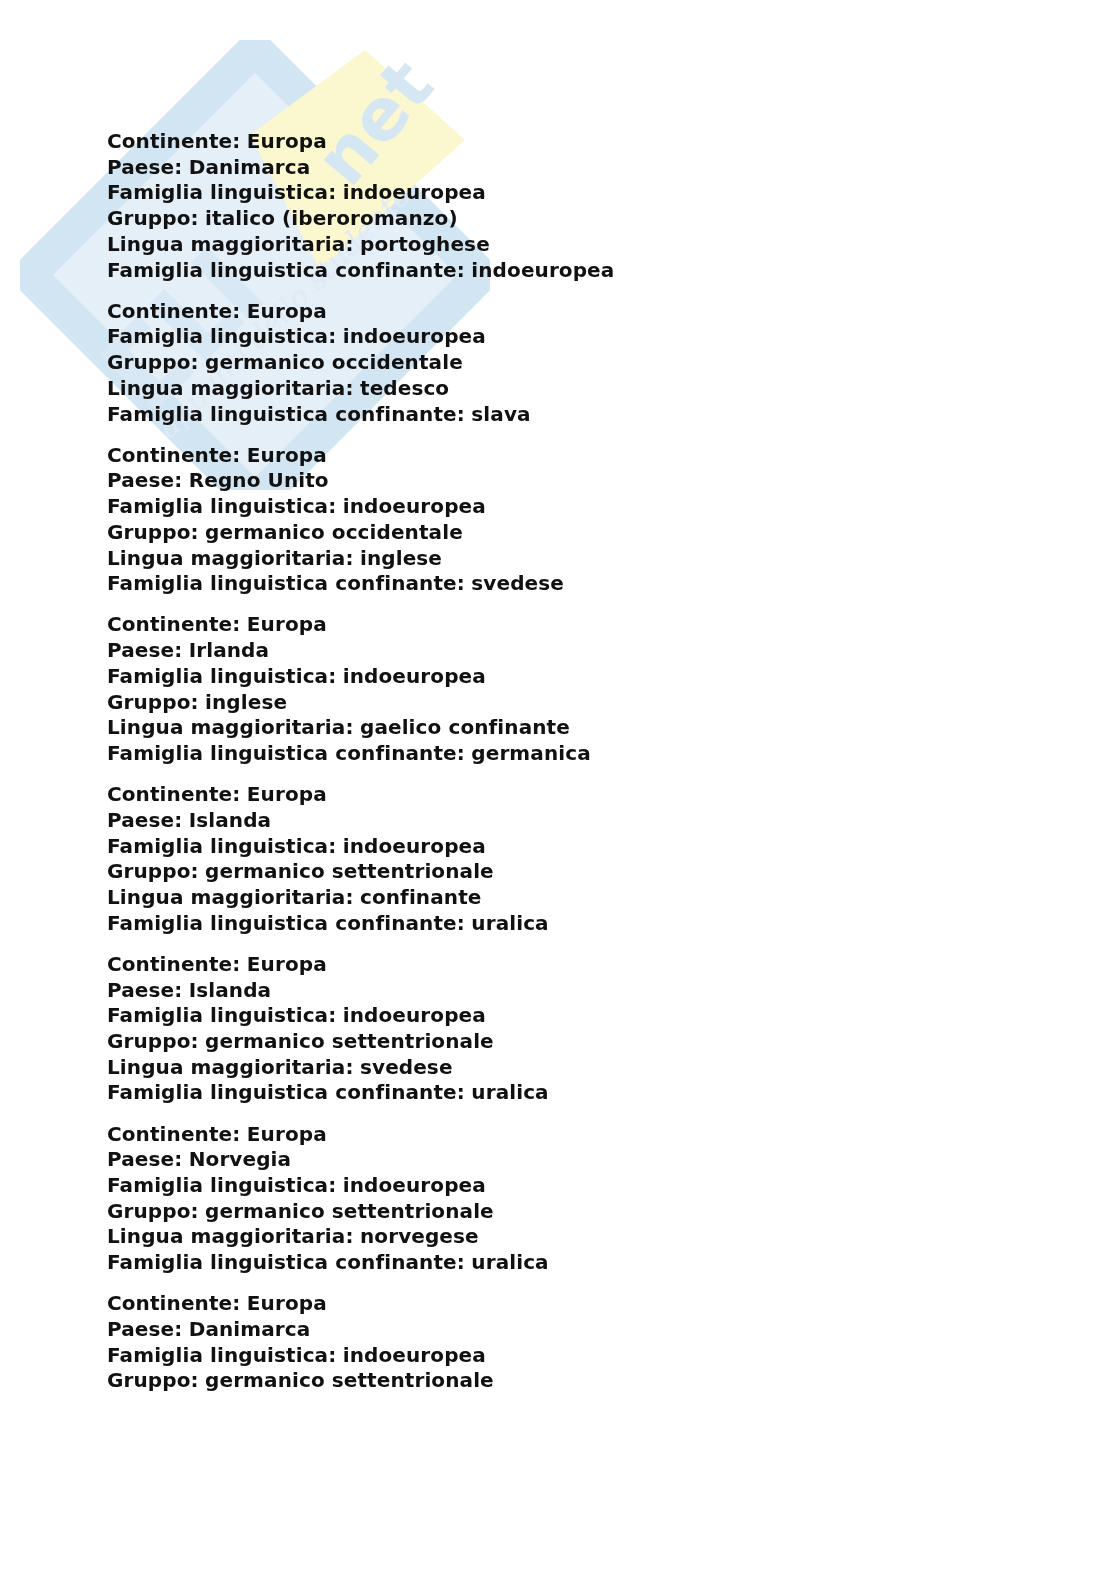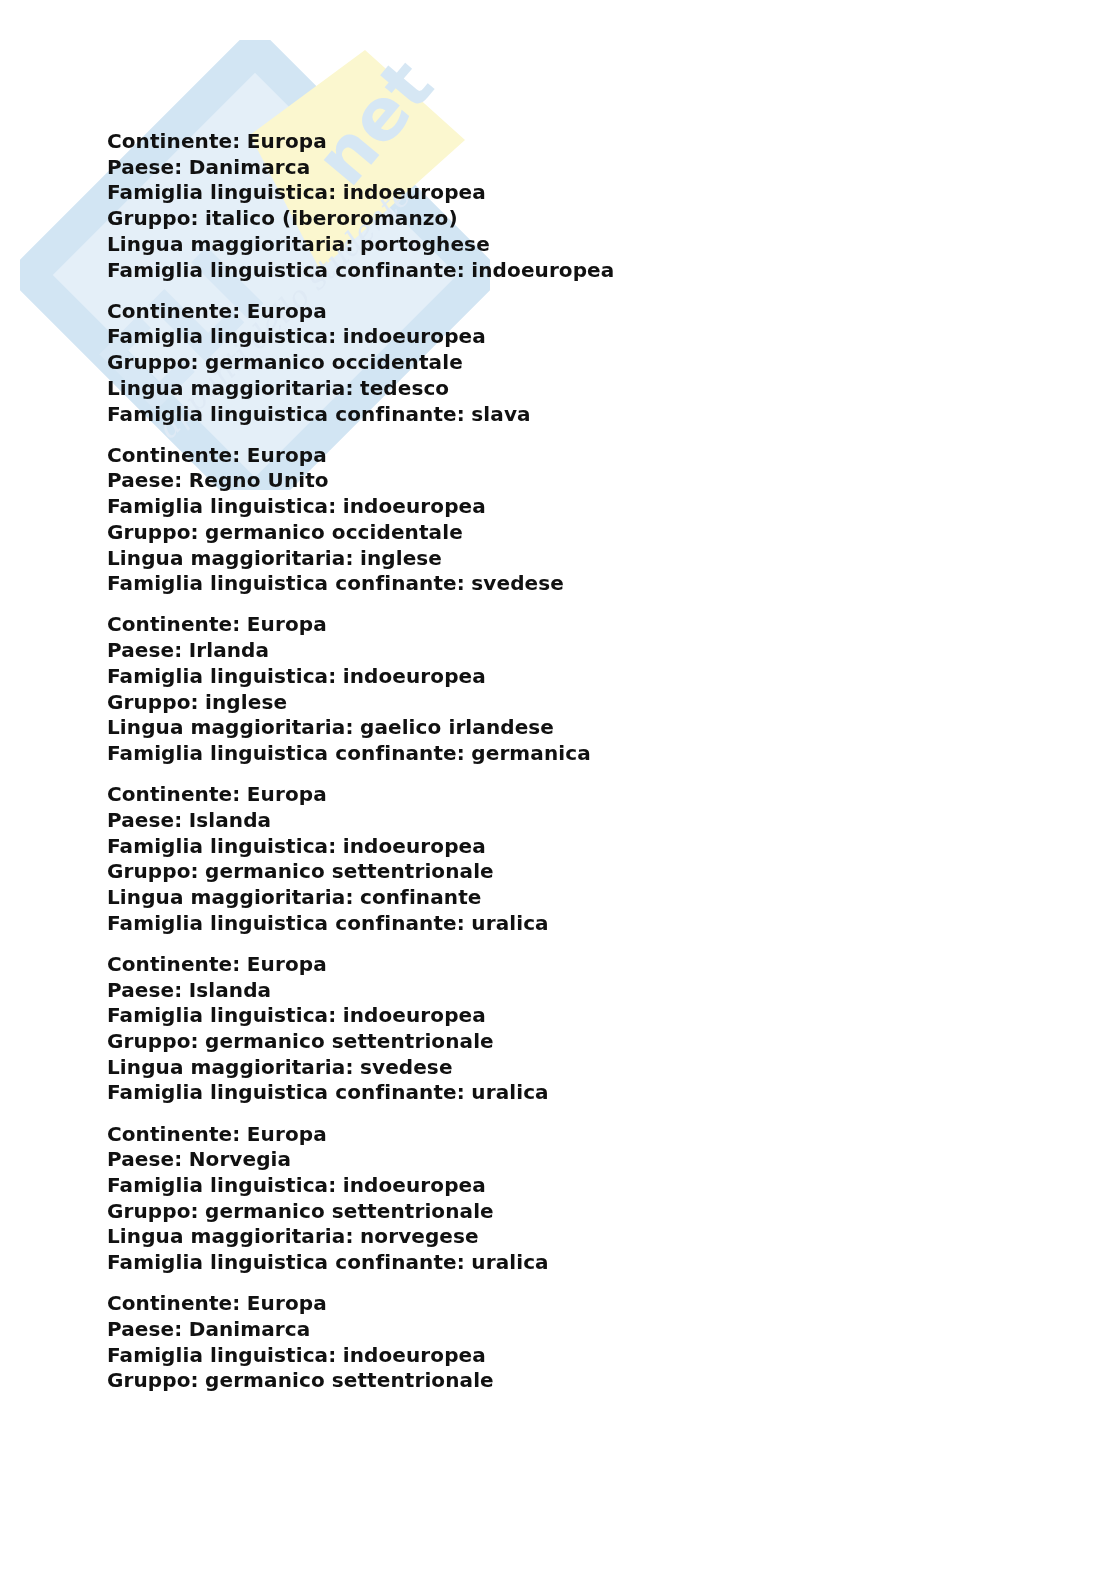--- a/index.html
+++ b/index.html
@@ -100,21 +100,21 @@
     <div class="line"><span class="label">Gruppo:</span> <span class="value">germanico occidentale</span></div>
     <div class="line"><span class="label">Lingua maggioritaria:</span> <span class="value">inglese</span></div>
     <div class="line"><span class="label">Famiglia linguistica confinante:</span> <span class="value">svedese</span></div>
   </section>
 
   <section class="entry">
     <div class="line"><span class="label">Continente:</span> <span class="value">Europa</span></div>
     <div class="line"><span class="label">Paese:</span> <span class="value">Irlanda</span></div>
     <div class="line"><span class="label">Famiglia linguistica:</span> <span class="value">indoeuropea</span></div>
     <div class="line"><span class="label">Gruppo:</span> <span class="value">inglese</span></div>
-    <div class="line"><span class="label">Lingua maggioritaria:</span> <span class="value">gaelico irlandese</span></div>
+    <div class="line"><span class="label">Lingua maggioritaria:</span> <span class="value">gaelico confinante</span></div>
     <div class="line"><span class="label">Famiglia linguistica confinante:</span> <span class="value">germanica</span></div>
   </section>
 
   <section class="entry">
     <div class="line"><span class="label">Continente:</span> <span class="value">Europa</span></div>
     <div class="line"><span class="label">Paese:</span> <span class="value">Islanda</span></div>
     <div class="line"><span class="label">Famiglia linguistica:</span> <span class="value">indoeuropea</span></div>
     <div class="line"><span class="label">Gruppo:</span> <span class="value">germanico settentrionale</span></div>
     <div class="line"><span class="label">Lingua maggioritaria:</span> <span class="value">confinante</span></div>
     <div class="line"><span class="label">Famiglia linguistica confinante:</span> <span class="value">uralica</span></div>

